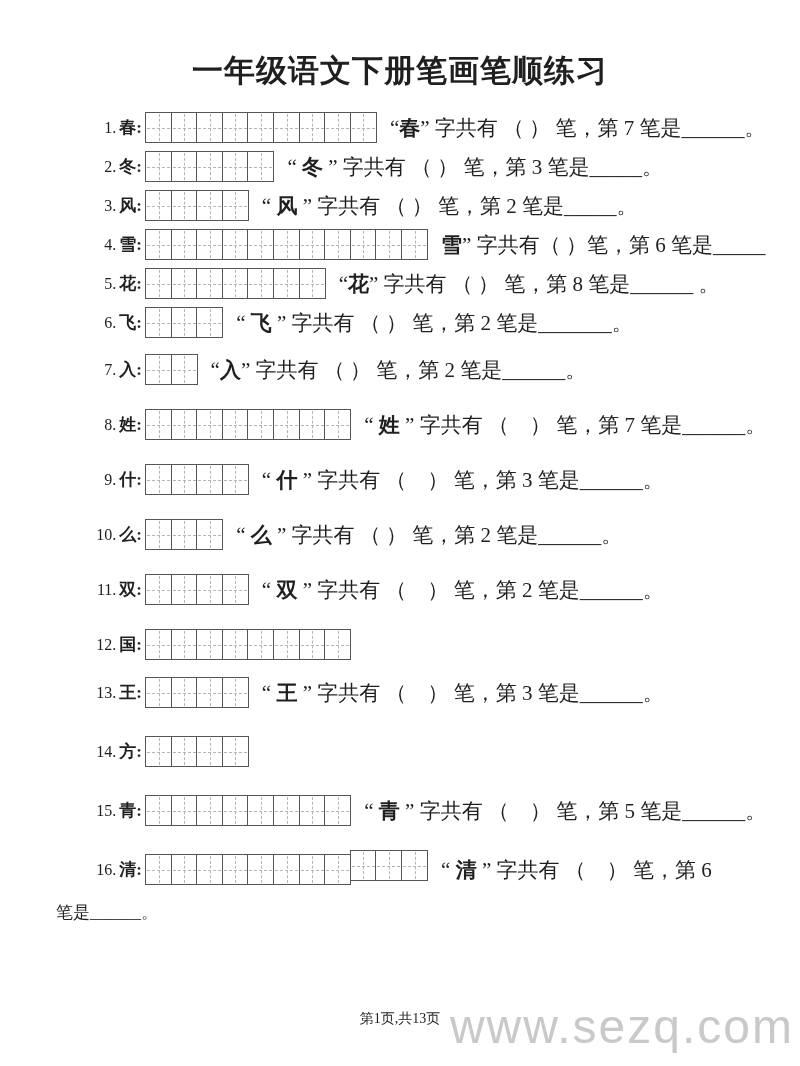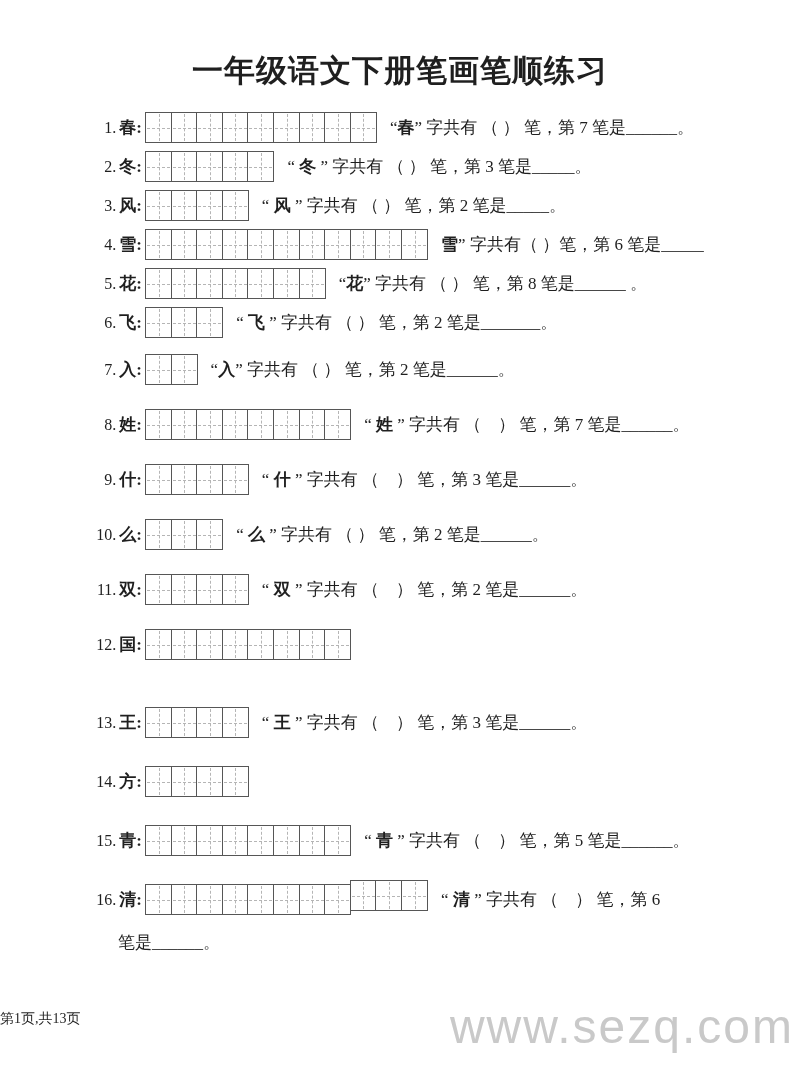--- a/index.html
+++ b/index.html
@@ -23,21 +23,21 @@
     padding-top:50px;
     text-align:center;
     font-size:31px;
     font-weight:bold;
     letter-spacing:1px;
   }
   #rows{margin-top:20px;padding-left:95px;}
   .row{display:flex;align-items:center;margin-bottom:8px;}
   .row:nth-child(6){margin-bottom:16px;}
   .row:nth-child(n+7){margin-bottom:24px;}
-  .row:nth-child(12){margin-bottom:47px;}
+  .row:nth-child(12){margin-bottom:17px;}
   .row:nth-child(n+13){margin-bottom:28px;}
   .row:nth-child(16){margin-bottom:0;}
   .label{
     width:50px;flex-shrink:0;
     display:flex;justify-content:flex-end;align-items:baseline;
     font-size:16px;box-sizing:border-box;padding-right:3px;
     white-space:nowrap;
   }
   .label .char{font-weight:bold;font-size:17px;margin-left:3px;}
   .grid{display:flex;flex-shrink:0;}
@@ -52,29 +52,29 @@
   .cell::before{
     content:"";position:absolute;left:50%;top:1px;bottom:1px;
     border-left:1px dashed var(--grid-guide);
   }
   .cell::after{
     content:"";position:absolute;top:50%;left:1px;right:1px;
     border-top:1px dashed var(--grid-guide);
   }
   .row16 .cell:nth-child(n+9){transform:translateY(-4px);}
   .question{
-    margin-left:13px;font-size:17px;white-space:nowrap;
+    margin-left:13px;font-size:21px;white-space:nowrap;
   }
   .qchar{font-weight:bold;}
   .wrap-line{
-    padding-left:118px;margin-top:16px;font-size:17px;
+    padding-left:56px;margin-top:16px;font-size:17px;
   }
   .footer{
     position:absolute;left:0;right:0;bottom:38px;
-    font-size:14px;
+    text-align:center;font-size:14px;
   }
   .watermark{
     position:absolute;right:6px;bottom:12px;
     font-size:48px;color:var(--wm);
     font-family:"Liberation Sans","DejaVu Sans",sans-serif;
     letter-spacing:2px;
   }
 </style>
 </head>
 <body>

